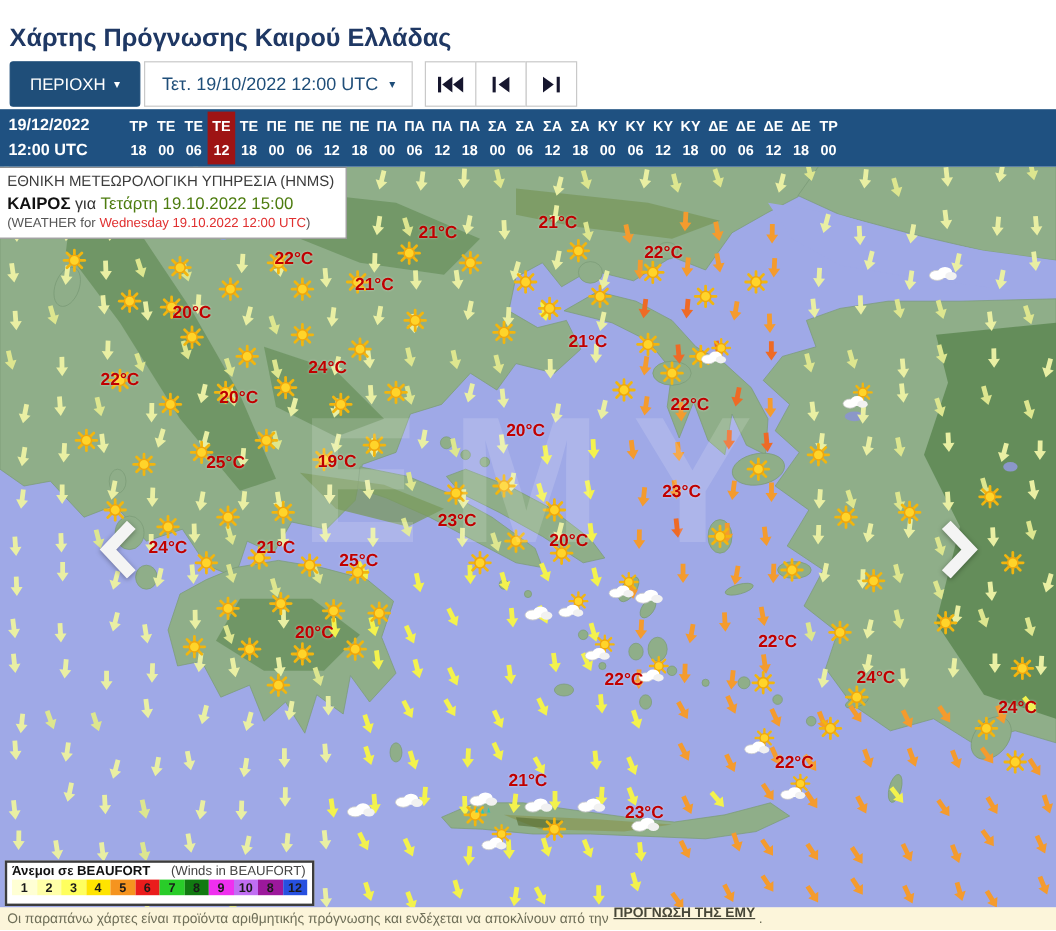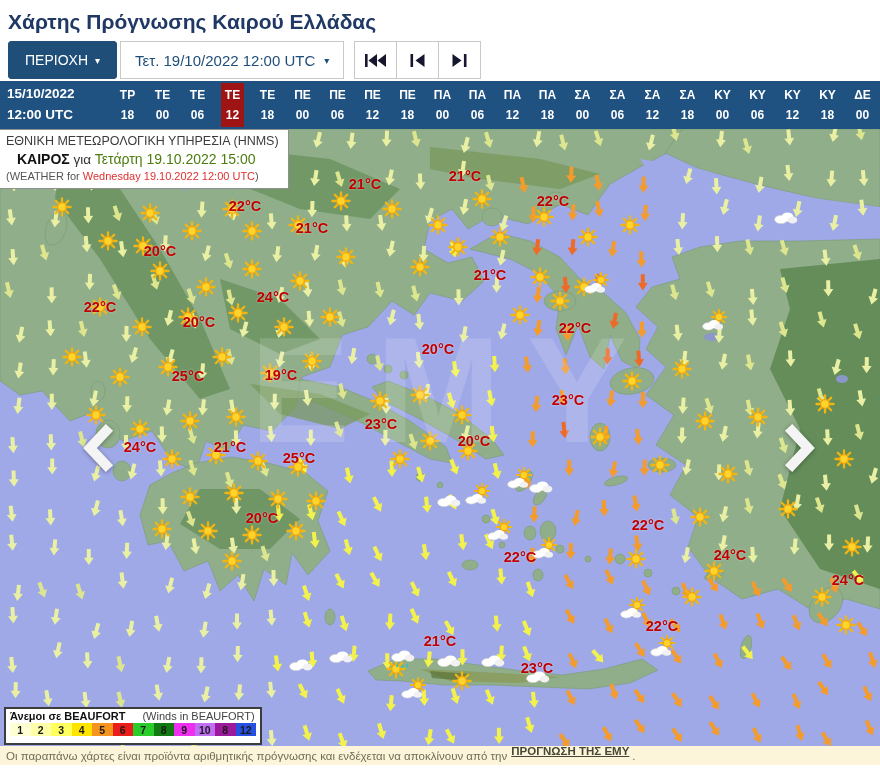--- a/index.html
+++ b/index.html
@@ -1,49 +1,49 @@
 <!DOCTYPE html>
 <html><head>
 <meta charset="utf-8">
 <style>
   html,body{margin:0;padding:0;}
   body{width:880px;height:776px;overflow:hidden;background:#fff;
        font-family:"Liberation Sans", sans-serif;-webkit-font-smoothing:antialiased;}
   
-  .page-title{margin:0;padding:10px 8px 7px 8px;font-size:21px;font-weight:bold;color:#1f3864;}
+  .page-title{margin:0;padding:20px 8px 7px 8px;font-size:21px;font-weight:bold;color:#1f3864;}
   .toolbar{display:flex;align-items:stretch;height:38px;margin-left:8px;}
   .btn-region{background:#1f4e79;color:#fff;border:1px solid #1f4e79;border-radius:3px;
        font-size:14px;padding:0 16px;display:flex;align-items:center;gap:7px;cursor:pointer;}
   .btn-date{background:#fff;color:#1f4e79;border:1px solid #c9c9c9;font-size:15px;
        margin-left:3px;padding:7px 14px;display:flex;align-items:center;gap:9px;cursor:pointer;}
   .caret{font-size:10px;line-height:1;transform:translateY(1px);}
   .btn-nav{background:#fff;border:1px solid #c9c9c9;width:43px;display:flex;align-items:center;
        justify-content:center;cursor:pointer;margin-left:-1px;}
   .btn-nav svg{display:block;}
   
   .timebar{margin-top:2px;height:48px;background:#1f5181;display:flex;align-items:center;
        color:#fff;padding-left:7px;box-sizing:border-box;}
   .tb-date{width:97px;font-weight:bold;font-size:13.5px;line-height:1.55;flex:none;}
   .slots{display:flex;}
   .slot{width:23px;text-align:center;font-size:12px;font-weight:bold;line-height:1.7;
-       padding:2px 0;cursor:pointer;margin-left:12px;}
+       padding:2px 0;cursor:pointer;}
   .slot span{display:block;}
   .slot.sel{background:#9e1414;}
   
   .map{position:relative;width:880px;height:617px;overflow:hidden;background:#9fa9e7;}
   .map svg.base{position:absolute;left:0;top:0;}
   .watermark{position:absolute;left:250px;top:175px;font-size:150px;font-weight:bold;
        color:rgba(255,255,255,.15);letter-spacing:26px;pointer-events:none;}
   .temp{position:absolute;transform:translate(-50%,-50%);color:#c00000;font-weight:bold;
        font-size:14.5px;white-space:nowrap;text-shadow:0 0 2px rgba(255,255,255,.55);}
   .infobox{position:absolute;left:0;top:0;background:#fff;border:1px solid #8f8f8f;
        border-left:none;padding:3px 9px 4px 6px;line-height:1.35;}
   .infobox .l1{font-size:12.5px;color:#3c3c3c;}
   .infobox .l2{font-size:13.5px;color:#333;}
-  .infobox .l2 .k{font-weight:bold;color:#111;font-size:14px;margin-left:11px;}
+  .infobox .l2 .k{font-weight:bold;color:#111;font-size:14px;}
   .infobox .l2 .hl{font-weight:normal;color:#4d7c0f;font-size:14px;}
   .infobox .l3{font-size:11px;color:#555;}
   .infobox .l3 .hl{color:#e03030;}
   .chev{position:absolute;top:295px;width:40px;height:48px;background:none;border:none;
        padding:0;cursor:pointer;filter:drop-shadow(0 1px 2px rgba(0,0,0,.35));}
   .chev.left{left:78px;} .chev.right{left:780px;}
   
   .legend{position:absolute;left:4px;bottom:1px;background:#fff;border:2px solid #3c3c3c;
        padding:1px 4px 7px 4px;}
   .legend .lt{font-size:11px;color:#222;white-space:nowrap;}
@@ -87,21 +87,21 @@
   <button class="btn-nav">
     <svg width="17" height="15" viewBox="0 0 17 15">
       <path d="M1.5,1 L10.5,7.5 L1.5,14 Z" fill="#16162e"></path>
       <rect x="12.9" y="1" width="2.6" height="13" fill="#16162e"></rect>
     </svg>
   </button>
 </div>
 
 <div class="timebar">
   <div class="tb-date">
-    <div>15/10/2022</div>
+    <div>19/12/2022</div>
     <div>12:00 UTC</div>
   </div>
   <div class="slots">
       <div class="slot">
         <span>ΤΡ</span>
         <span>18</span>
       </div>
       <div class="slot">
         <span>ΤΕ</span>
         <span>00</span>

